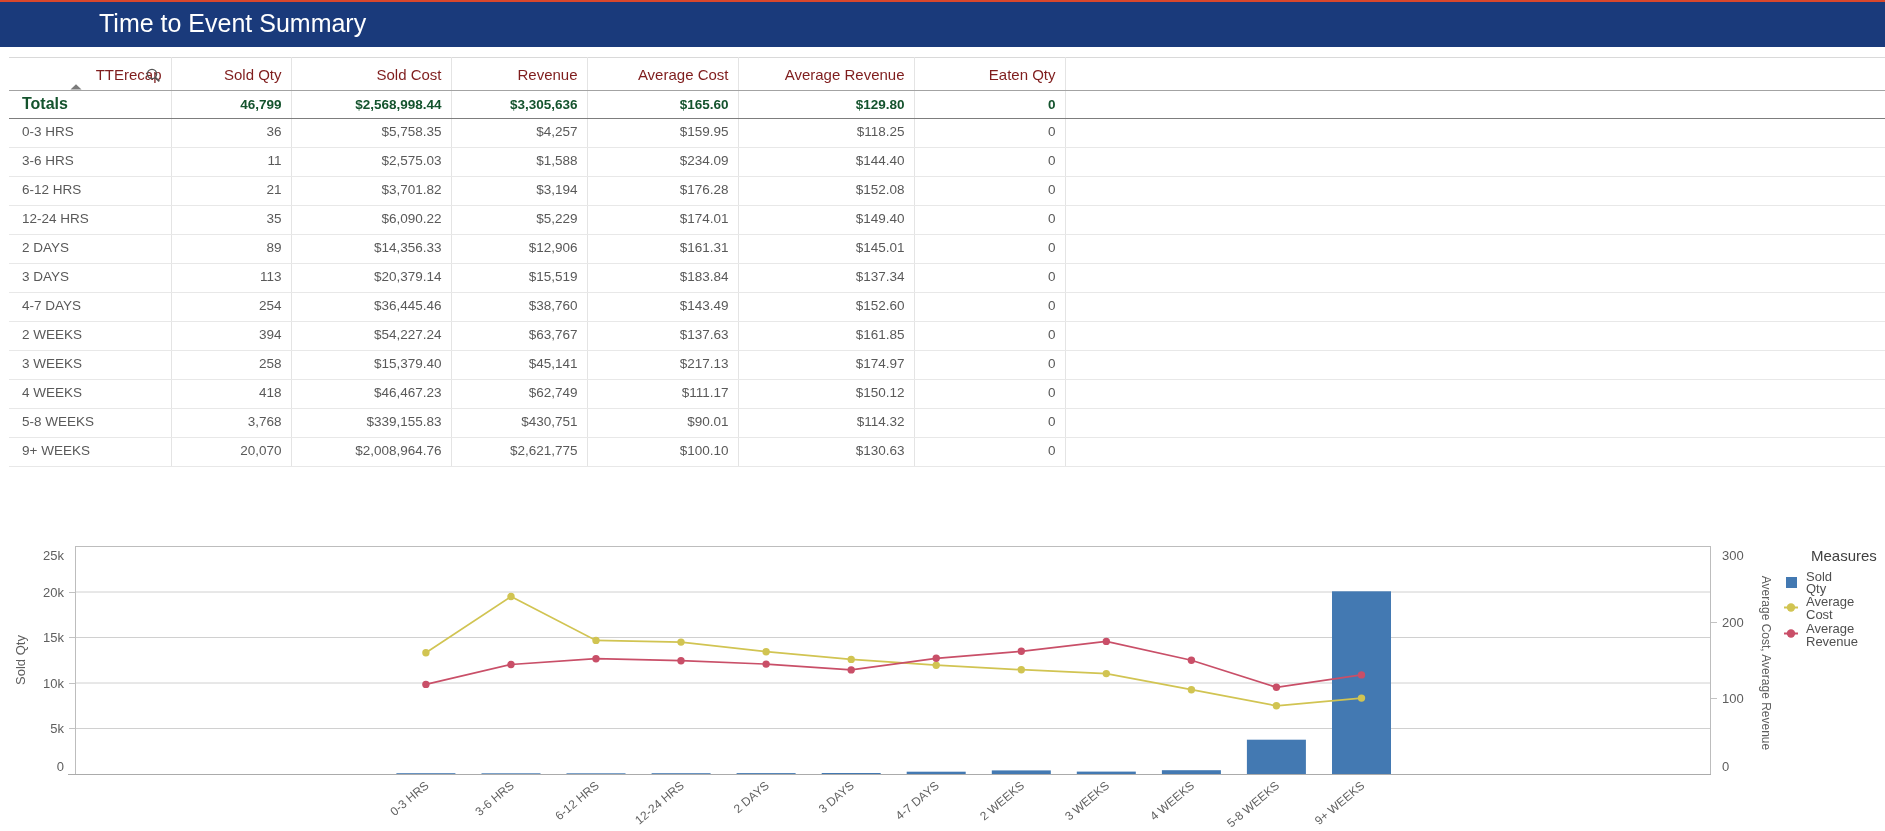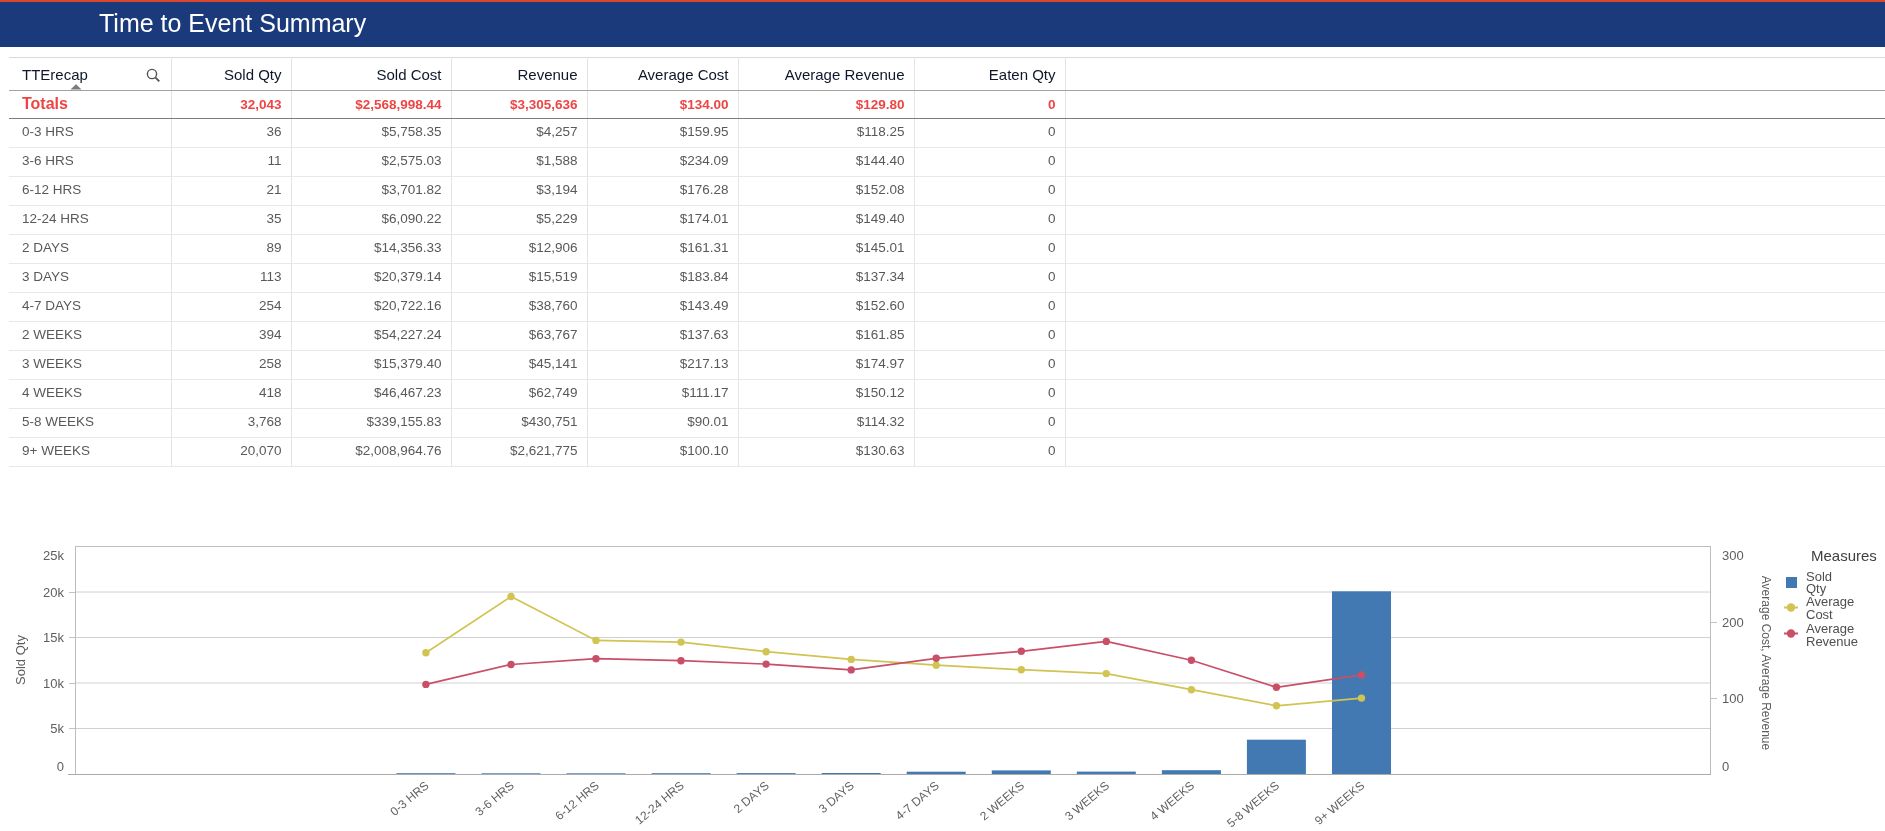--- a/index.html
+++ b/index.html
@@ -8,22 +8,22 @@
   #topline { position:absolute; left:0; top:0; width:1885px; height:2px; background:#d9472c; }
   #titlebar { position:absolute; left:0; top:2px; width:1885px; height:45px; background:#1a3a7b;text-align:right; }
   #titlebar span { position:absolute; left:99px; top:7px; font-size:25px; color:#ffffff; letter-spacing:0px; }
   
   #tbl { position:absolute; left:9px; top:57px; width:1876px; border-collapse:collapse; table-layout:fixed; }
   #tbl td { border-right:1px solid #e4e4e4; border-bottom:1px solid #e8e8e8; padding:0 9px 3px 0; text-align:right;
             font-size:13.5px; color:#595959; white-space:nowrap; overflow:hidden; vertical-align:middle; }
   #tbl td.c0 { text-align:left; padding-left:13px; }
   #tbl tr.tot td.c0 { font-size:16px; }
   #tbl td.c7 { border-right:none; }
-  #tbl tr.hdr td { font-size:15px; color:#0f172a; border-top:1px solid #d9d9d9; border-bottom:1px solid #a3a3a3; height:33px; padding-bottom:0; }
-  #tbl tr.tot td { font-weight:bold; color:#ef4444; border-bottom:1px solid #7d7d7d; height:28px; padding-bottom:1px; }
+  #tbl tr.hdr td { font-size:15px; color:#7f1d1d; border-top:1px solid #d9d9d9; border-bottom:1px solid #a3a3a3; height:33px; padding-bottom:0;text-align:right; }
+  #tbl tr.tot td { font-weight:bold; color:#14532d; border-bottom:1px solid #7d7d7d; height:28px; padding-bottom:1px; }
   #tbl tr.data td { height:29px; }
   
   #chartsvg { position:absolute; left:0; top:0; width:1885px; height:831px; }
 </style>
 </head>
 <body>
 <div id="page">
   <div id="topline"></div>
   <div id="titlebar">
       <span>Time to Event Summary</span>
@@ -46,24 +46,24 @@
       <td>Sold Qty</td>
           <td>Sold Cost</td>
           <td>Revenue</td>
           <td>Average Cost</td>
           <td>Average Revenue</td>
           <td>Eaten Qty</td>
           <td class="c7"></td>
     </tr>
     <tr class="tot">
       <td class="c0">Totals</td>
-          <td>32,043</td>
+          <td>46,799</td>
           <td>$2,568,998.44</td>
           <td>$3,305,636</td>
-          <td>$134.00</td>
+          <td>$165.60</td>
           <td>$129.80</td>
           <td>0</td>
           <td class="c7"></td>
     </tr>
     <tr class="data">
           <td class="c0">0-3 HRS</td>
           <td>36</td>
           <td>$5,758.35</td>
           <td>$4,257</td>
           <td>$159.95</td>
@@ -117,21 +117,21 @@
           <td>$20,379.14</td>
           <td>$15,519</td>
           <td>$183.84</td>
           <td>$137.34</td>
           <td>0</td>
           <td class="c7"></td>
         </tr>
     <tr class="data">
           <td class="c0">4-7 DAYS</td>
           <td>254</td>
-          <td>$20,722.16</td>
+          <td>$36,445.46</td>
           <td>$38,760</td>
           <td>$143.49</td>
           <td>$152.60</td>
           <td>0</td>
           <td class="c7"></td>
         </tr>
     <tr class="data">
           <td class="c0">2 WEEKS</td>
           <td>394</td>
           <td>$54,227.24</td>

